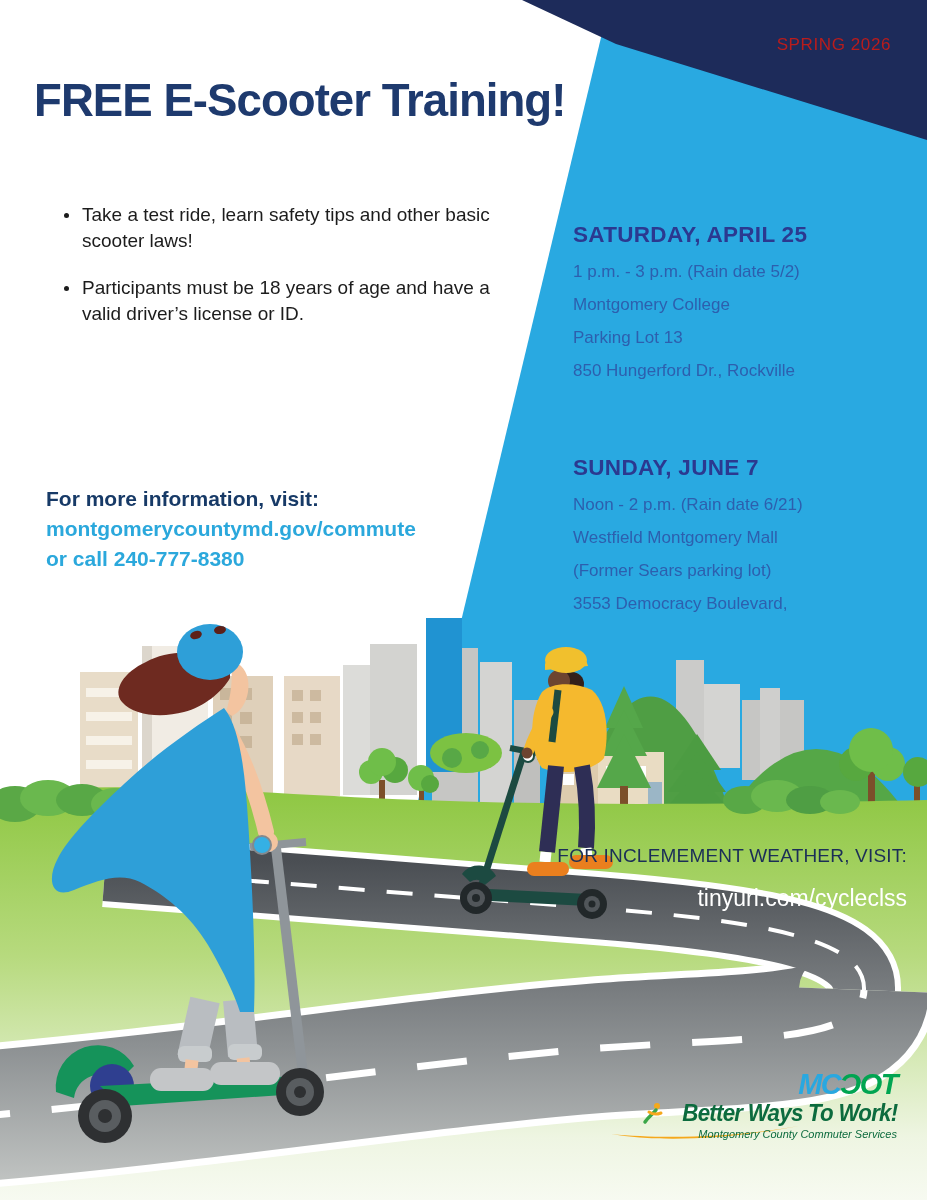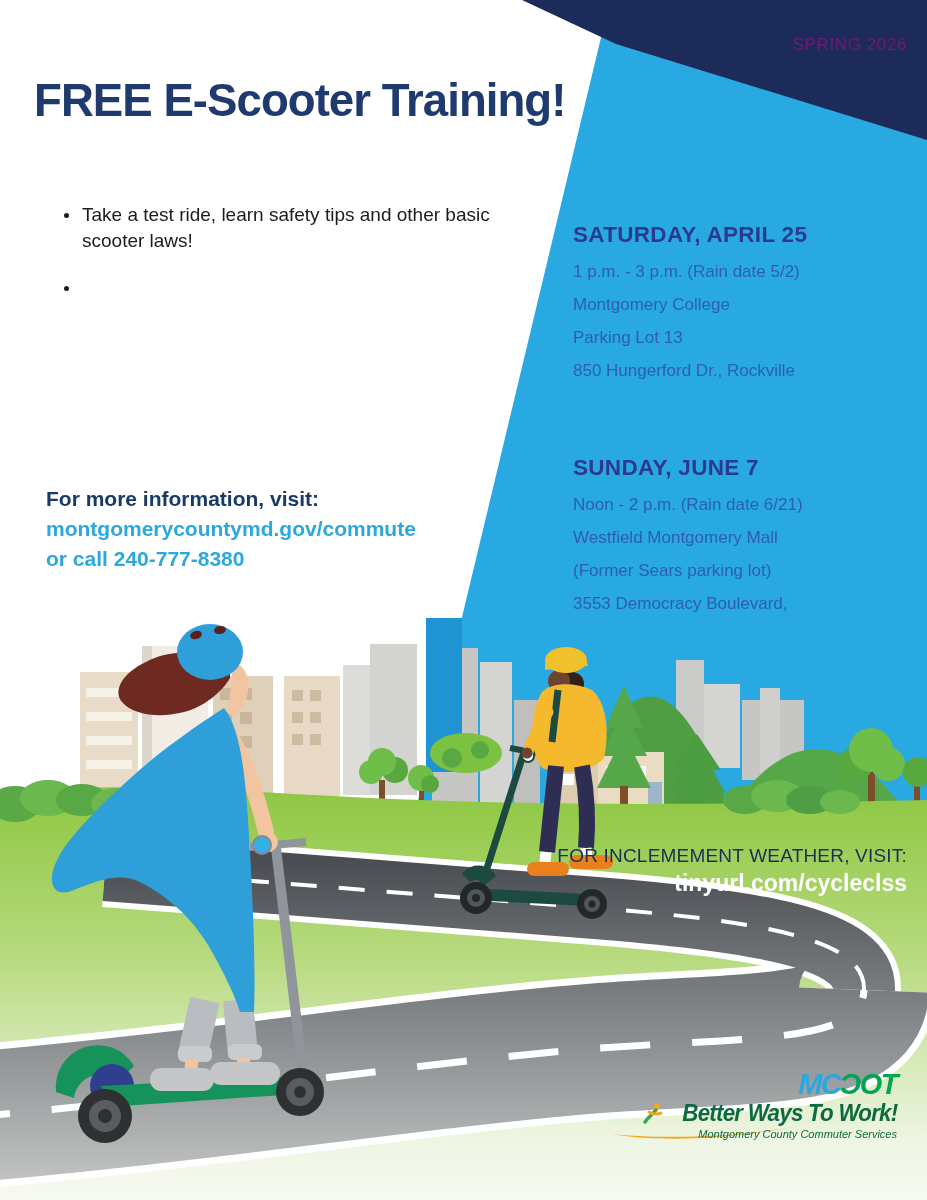--- a/index.html
+++ b/index.html
@@ -1,20 +1,20 @@
 <!DOCTYPE html>
 <html><head>
 <meta charset="utf-8">
 <style>
   html,body{margin:0;padding:0;background:#ffffff;}
   .flyer{position:relative;width:927px;height:1200px;overflow:hidden;
          font-family:"Liberation Sans",sans-serif;background:#ffffff;}
   .flyer svg.bg{position:absolute;left:0;top:0;}
 
-  .spring{position:absolute;top:35px;right:20px;color:#701a75;
+  .spring{position:absolute;top:35px;right:36px;color:#b91c1c;
           font-size:17px;letter-spacing:.6px;}
   .title{position:absolute;left:34px;top:72px;color:#1e3a6e;
          font-size:47px;font-weight:bold;letter-spacing:-1px;
          transform:scaleX(.97);transform-origin:left top;white-space:nowrap;}
 
   ul.bullets{position:absolute;left:46px;top:186px;width:452px;margin:16px;padding:0;
              list-style:none;color:#1c1c1c;font-size:19px;line-height:26px;}
   ul.bullets li{position:relative;padding-left:20px;margin:0 0 21px 0;}
   ul.bullets li .dot{position:absolute;left:2px;top:10.5px;width:5px;height:5px;
              border-radius:50%;background:#1c1c1c;}
@@ -24,21 +24,21 @@
   .info .lnk{color:#2ba8dc;font-size:21px;text-decoration:none;display:block;}
 
   .event{position:absolute;left:573px;width:350px;}
   .event.e1{top:222px;} .event.e2{top:455px;}
   .event .eh{color:#2b3990;font-size:22.5px;font-weight:bold;letter-spacing:.3px;
              margin:0 0 7px 0;}
   .event .el{color:#2d5fae;font-size:17px;line-height:33px;}
 
   .weather{position:absolute;right:20px;top:845px;text-align:right;}
   .weather .wl{color:#1b2e57;font-size:19px;font-weight:normal;letter-spacing:.2px;}
-  .weather .wu{color:#ffffff;font-size:23px;margin-top:3px;font-weight:bold;}
+  .weather .wu{color:#ffffff;font-size:23px;margin-top:18px;}
 
   .mcdot{position:absolute;right:30px;top:1068px;font-size:29px;font-weight:bold;
          font-style:italic;letter-spacing:-1.5px;white-space:nowrap;}
   .mcdot .mc{color:#29a8e0;} .mcdot .dot{color:#00a551;}
 
   .bww{position:absolute;right:30px;top:1100px;width:280px;text-align:right;}
   .bww .row{position:relative;display:flex;justify-content:flex-end;align-items:center;gap:4px;}
   .bww .txt{color:#0c6b3e;font-size:23.5px;font-weight:bold;font-style:italic;
             letter-spacing:-.8px;transform:scaleX(.95);transform-origin:right;
             white-space:nowrap;position:relative;z-index:2;}
@@ -256,21 +256,21 @@
       <circle cx="268" cy="842" r="10" fill="#f3c4a0"></circle>
       <circle cx="262" cy="845" r="9" fill="#35b0e4" stroke="#84898d" stroke-width="2"></circle>
     </g>
   </svg>
 
   <div class="spring">SPRING 2026</div>
   <div class="title">FREE E-Scooter Training!</div>
 
   <ul class="bullets">
     <li><span class="dot"></span><span>Take a test ride, learn safety tips and other basic scooter laws!</span></li>
-    <li><span class="dot"></span></li>
+    <li><span class="dot"></span><span>Participants must be 18 years of age and have a valid driver’s license or ID.</span></li>
   </ul>
 
   <div class="info">
     <div class="h">For more information, visit:</div>
     <a class="lnk" href="#">montgomerycountymd.gov/commute</a>
     <a class="lnk" href="#">or call 240-777-8380</a>
   </div>
 
   <div class="event e1">
     <div class="eh">SATURDAY, APRIL 25</div>

